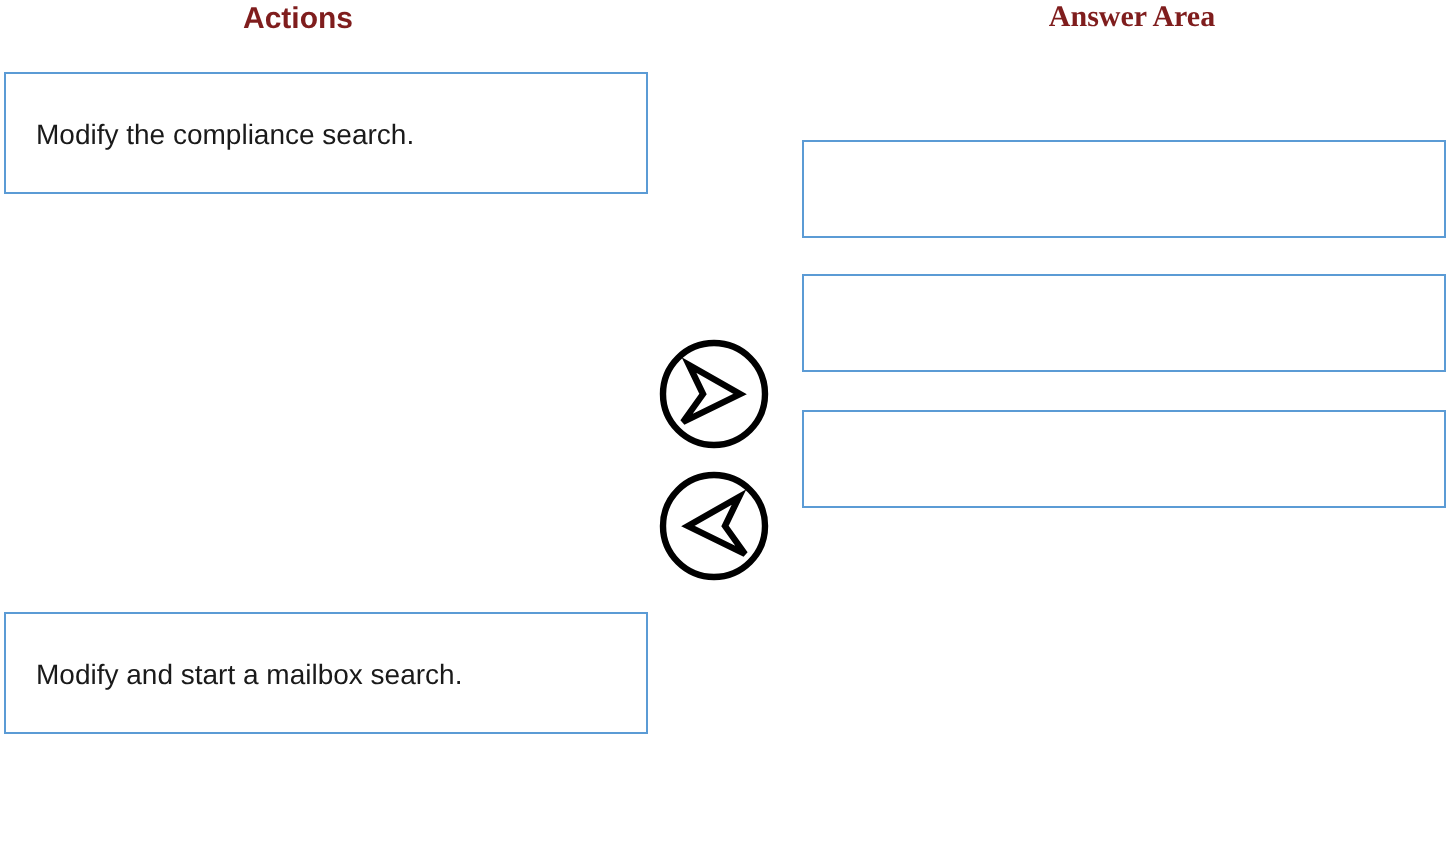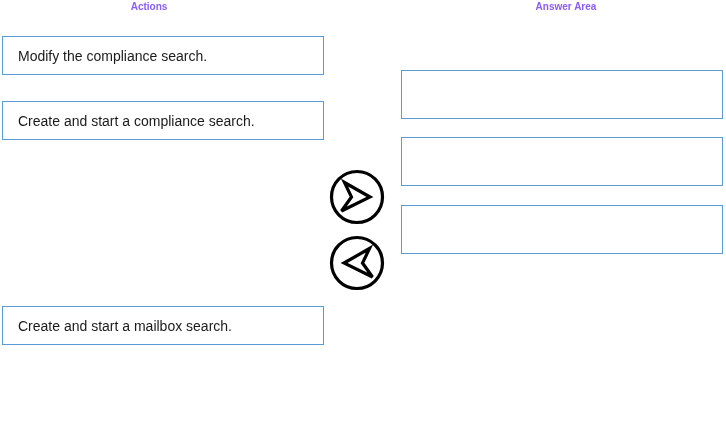--- a/index.html
+++ b/index.html
@@ -15,32 +15,32 @@
     height:424px;
     background:var(--bg);
     font-family:"Liberation Sans", sans-serif;
     color:var(--text-color);
     overflow:hidden;
   }
   .col-title{
     position:absolute;
     top:1px;
     transform:translateX(-50%);
-    font-size:10px;
+    font-size:15px;
     font-weight:bold;
-    color:#8b5cf6;
+    color:#7f1d1d;
     white-space:nowrap;
   }
   .actions-title{left:149px;}
-  .answer-title{left:566px;}
+  .answer-title{left:566px;font-family:Liberation Serif, serif;}
   .action-box{
     position:absolute;
     left:2px;
     width:322px;
-    height:39px;
+    height:61px;
     box-sizing:border-box;
     border:1px solid var(--box-border);
     background:#ffffff;
     display:flex;
     align-items:center;
     padding-left:15px;
     cursor:default;
   }
   .action-label{
     font-size:14px;
@@ -68,25 +68,22 @@
 <body>
 
 <div class="stage">
 
   <div class="col-title actions-title">Actions</div>
   <div class="col-title answer-title">Answer Area</div>
 
   <div class="action-box" style="top:36px">
     <span class="action-label">Modify the compliance search.</span>
   </div>
-  <div class="action-box" style="top:101px">
-    <span class="action-label">Create and start a compliance search.</span>
-  </div>
   <div class="action-box" style="top:306px">
-    <span class="action-label">Create and start a mailbox search.</span>
+    <span class="action-label">Modify and start a mailbox search.</span>
   </div>
 
   <svg class="move-btn" style="top:169px" viewBox="0 0 56 56">
     <circle cx="28" cy="28" r="25.5" fill="none" stroke="#000000" stroke-width="3.2"></circle>
     <path d="M15.5 13.5 L41 28 L12.5 42 L22.5 28 Z" fill="none" stroke="#000000" stroke-width="3.2" stroke-linejoin="miter"></path>
   </svg>
 
   <svg class="move-btn" style="top:235px" viewBox="0 0 56 56">
     <circle cx="28" cy="28" r="25.5" fill="none" stroke="#000000" stroke-width="3.2"></circle>
     <path d="M40.5 13.5 L15 28 L43.5 42 L33.5 28 Z" fill="none" stroke="#000000" stroke-width="3.2" stroke-linejoin="miter"></path>

